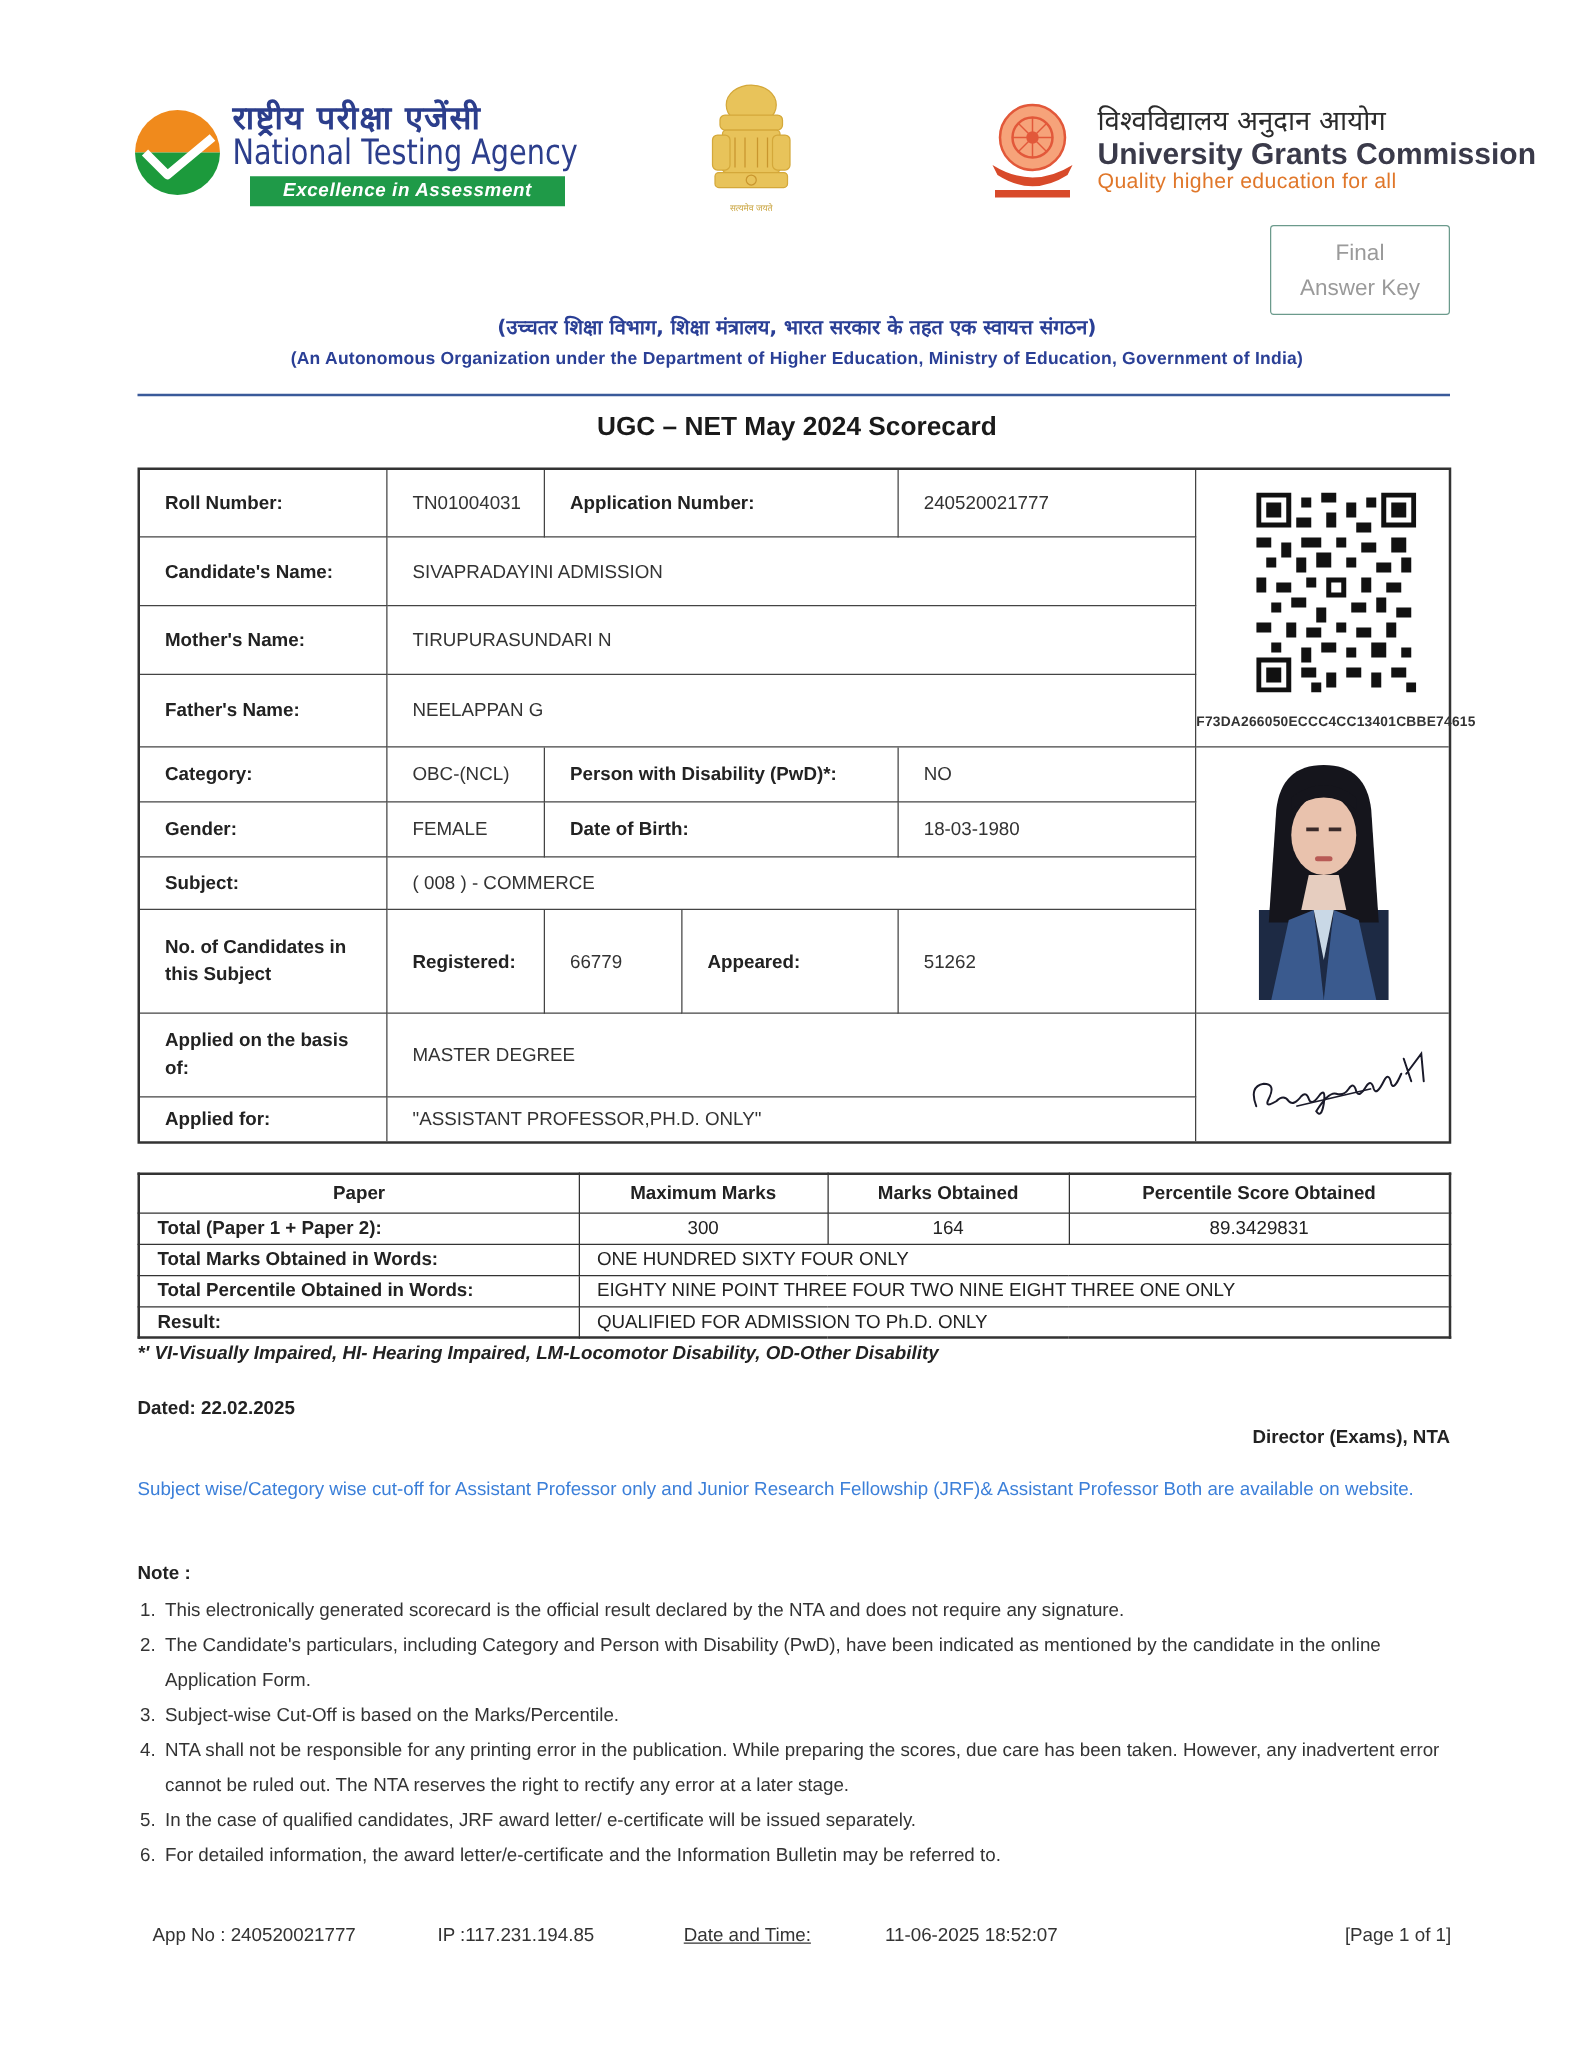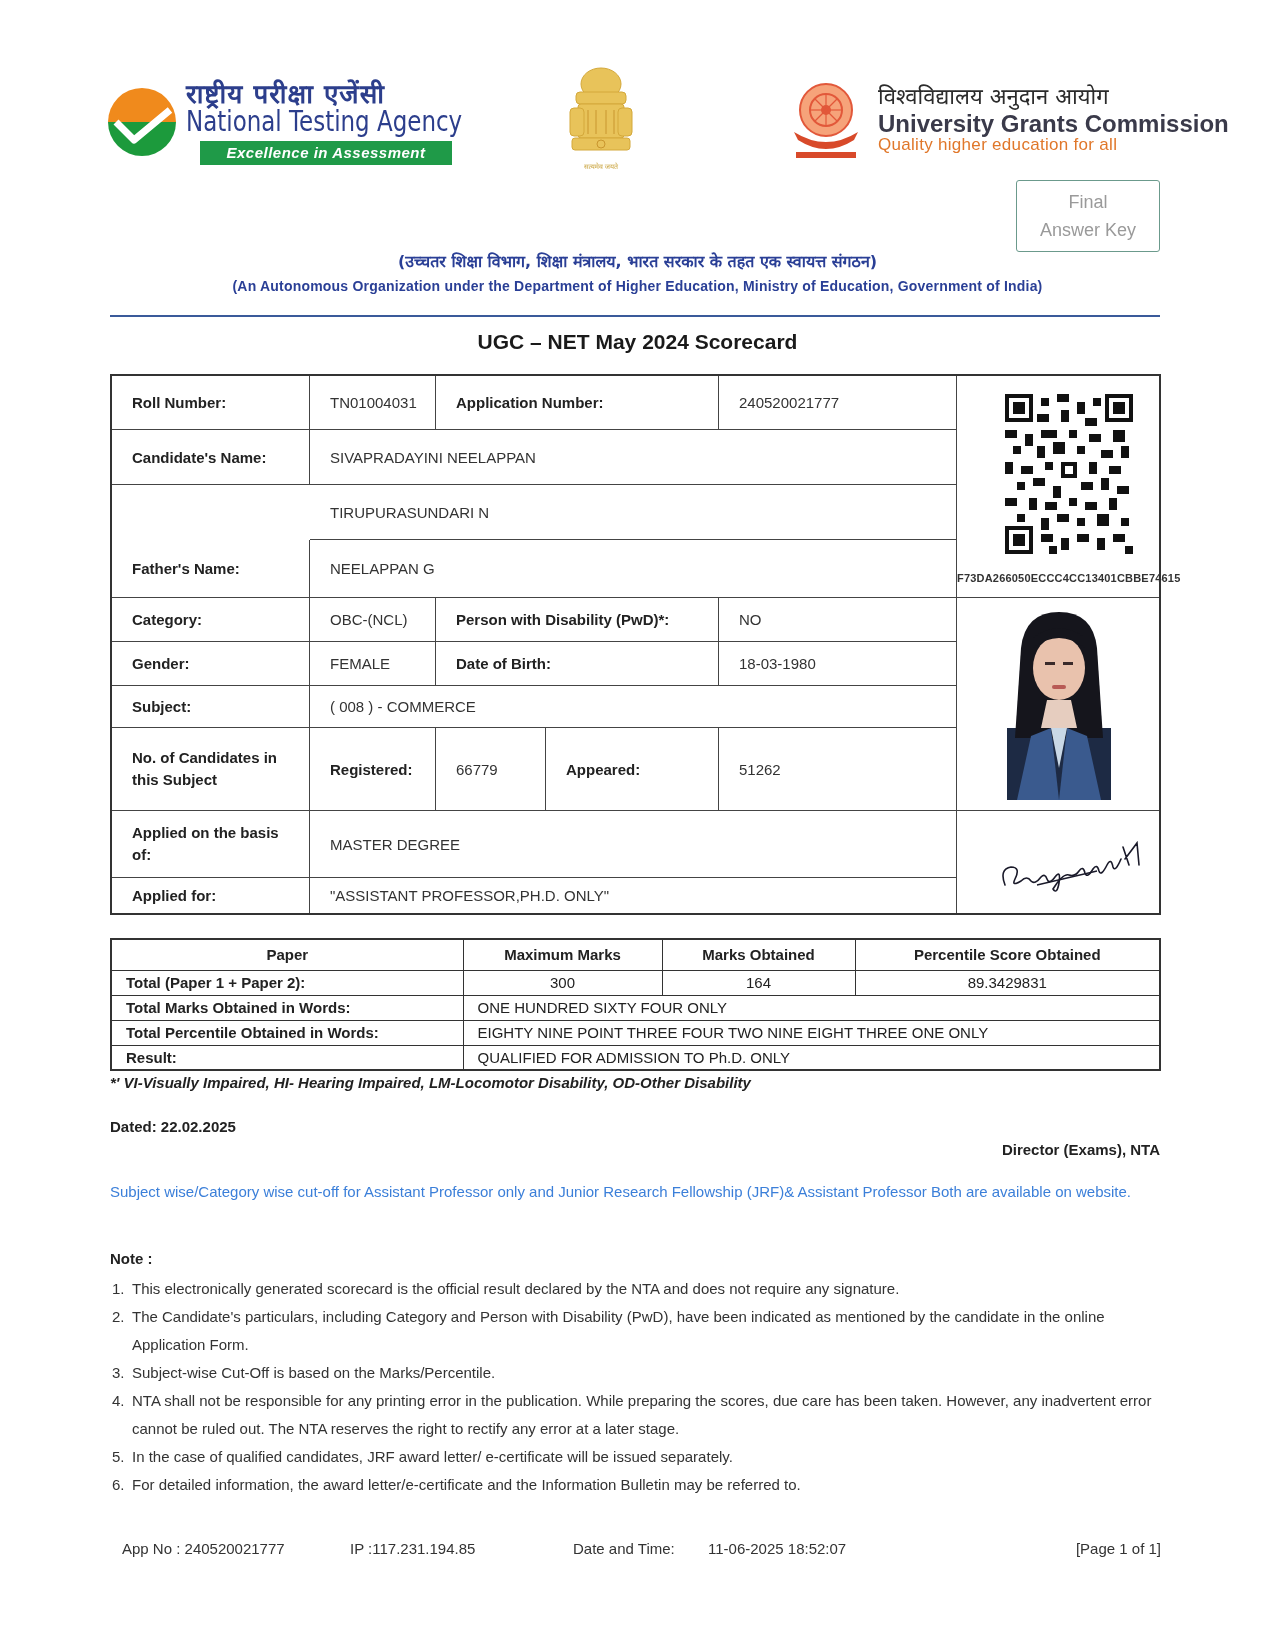--- a/index.html
+++ b/index.html
@@ -136,22 +136,23 @@
 <div class="abs title">UGC – NET May 2024 Scorecard</div>
 
 <div class="abs info">
 
   <div class="cell lbl" style="left:0;top:0;width:198px;height:54px;">Roll Number:</div>
   <div class="cell val" style="left:198px;top:0;width:126px;height:54px;">TN01004031</div>
   <div class="cell lbl" style="left:324px;top:0;width:283px;height:54px;">Application Number:</div>
   <div class="cell val" style="left:607px;top:0;width:238px;height:54px;">240520021777</div>
 
   <div class="cell lbl" style="left:0;top:54px;width:198px;height:55px;">Candidate's Name:</div>
-  <div class="cell val" style="left:198px;top:54px;width:647px;height:55px;">SIVAPRADAYINI NEELAPPAN</div>
-
+  <div class="cell val" style="left:198px;top:54px;width:647px;height:55px;">SIVAPRADAYINI ADMISSION</div>
+
+  <div class="cell lbl" style="left:0;top:109px;width:198px;height:55px;">Mother's Name:</div>
   <div class="cell val" style="left:198px;top:109px;width:647px;height:55px;">TIRUPURASUNDARI N</div>
 
   <div class="cell lbl" style="left:0;top:164px;width:198px;height:58px;">Father's Name:</div>
   <div class="cell val" style="left:198px;top:164px;width:647px;height:58px;">NEELAPPAN G</div>
 
   <div class="cell lbl" style="left:0;top:222px;width:198px;height:44px;">Category:</div>
   <div class="cell val" style="left:198px;top:222px;width:126px;height:44px;">OBC-(NCL)</div>
   <div class="cell lbl" style="left:324px;top:222px;width:283px;height:44px;">Person with Disability (PwD)*:</div>
   <div class="cell val" style="left:607px;top:222px;width:238px;height:44px;">NO</div>
 
@@ -325,15 +326,15 @@
       <span class="txt">In the case of qualified candidates, JRF award letter/ e-certificate will be issued separately.</span>
     </div>
   <div class="n">
       <span class="num">6.</span>
       <span class="txt">For detailed information, the award letter/e-certificate and the Information Bulletin may be referred to.</span>
     </div>
 </div>
 
 <div class="abs footer" style="left:122px;">App No : 240520021777</div>
 <div class="abs footer" style="left:350px;">IP :117.231.194.85</div>
-<div class="abs footer" style="left:573px;">Date and Time:</div>
+<div class="abs footer" style="left:547px;text-decoration:underline;">Date and Time:</div>
 <div class="abs footer" style="left:708px;">11-06-2025 18:52:07</div>
 <div class="abs footer" style="right:114px;">[Page 1 of 1]</div>
 
 </body></html>

